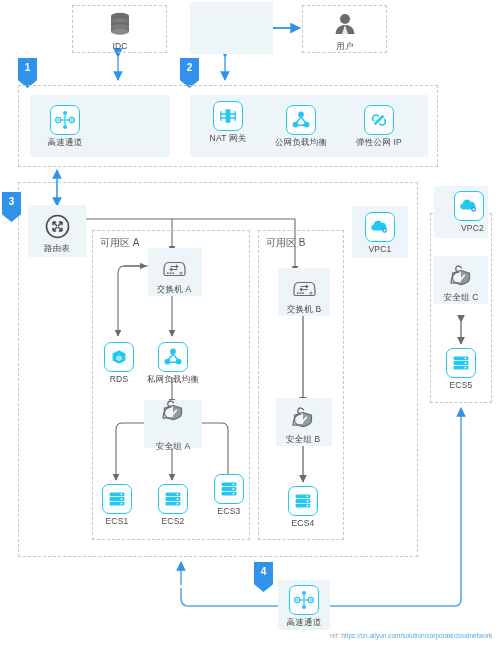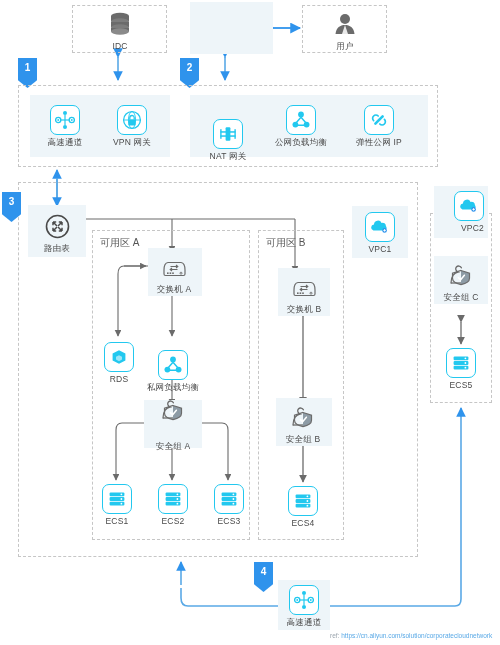--- a/index.html
+++ b/index.html
@@ -178,35 +178,23 @@
         <circle cx="3.2" cy="10" r="2.6" fill="none" stroke="#22c8ef" stroke-width="1.4"></circle>
         <circle cx="3.2" cy="10" r="0.9" fill="#22c8ef"></circle>
         <circle cx="16.8" cy="10" r="2.6" fill="none" stroke="#22c8ef" stroke-width="1.4"></circle>
         <circle cx="16.8" cy="10" r="0.9" fill="#22c8ef"></circle>
         <line x1="10" y1="5" x2="10" y2="15" stroke="#22c8ef" stroke-width="1.2"></line>
         <line x1="5.8" y1="10" x2="14.2" y2="10" stroke="#22c8ef" stroke-width="1.2"></line>
       </svg>
     </span>
     <span class="cap">高速通道</span>
   </div>
-  <div class="node" style="left:106px; top:102px; width:52px; height:48px;">
-    <span class="icbox">
-      <svg width="20" height="20" viewBox="0 0 20 20">
-        <circle cx="10" cy="10" r="8.4" fill="none" stroke="#22c8ef" stroke-width="1.3"></circle>
-        <ellipse cx="10" cy="10" rx="3.6" ry="8.4" fill="none" stroke="#22c8ef" stroke-width=".9"></ellipse>
-        <line x1="1.6" y1="10" x2="18.4" y2="10" stroke="#22c8ef" stroke-width=".9"></line>
-        <rect x="6.4" y="9.4" width="7.2" height="6" rx="1" fill="#22c8ef"></rect>
-        <path d="M7.8,9.4 V7.7 a2.2,2.2 0 0 1 4.4,0 V9.4" fill="none" stroke="#22c8ef" stroke-width="1.3"></path>
-      </svg>
-    </span>
-    <span class="cap">VPN 网关</span>
-  </div>
 
   <div class="tintbox" style="position:absolute; left:190px; top:95px; width:238px; height:62px;"></div>
-  <div class="node" style="left:202px; top:116px; width:52px; height:48px;text-align:center;">
+  <div class="node" style="left:202px; top:98px; width:52px; height:48px;text-align:center;">
     <span class="icbox">
       <svg width="20" height="20" viewBox="0 0 20 20">
         <rect x="7.6" y="3.2" width="4.8" height="13.6" rx="1" fill="#22c8ef"></rect>
         <rect x="2.4" y="7.2" width="15.2" height="1.5" fill="#22c8ef"></rect>
         <rect x="2.4" y="11.3" width="15.2" height="1.5" fill="#22c8ef"></rect>
         <rect x="2.2" y="5.2" width="1.4" height="9.6" fill="#22c8ef"></rect>
         <rect x="16.4" y="5.2" width="1.4" height="9.6" fill="#22c8ef"></rect>
       </svg>
     </span>
     <span class="cap">NAT 网关</span>
@@ -288,21 +276,21 @@
         <path d="M15.5,12.5 L8.5,12.5 M10,11 L8.2,12.5 L10,14" stroke="#6b6b6b" stroke-width="1.1" fill="none"></path>
         <rect x="5" y="15.4" width="1.6" height="1.6" fill="#6b6b6b"></rect>
         <rect x="7.6" y="15.4" width="1.6" height="1.6" fill="#6b6b6b"></rect>
         <rect x="10.2" y="15.4" width="1.6" height="1.6" fill="#6b6b6b"></rect>
         <circle cx="19" cy="16.2" r="1" fill="none" stroke="#6b6b6b" stroke-width=".9"></circle>
       </svg>
     </span>
     <span class="cap">交换机 A</span>
   </div>
 
-  <div class="node" style="left:140px; top:348px; width:66px; height:46px;">
+  <div class="node" style="left:140px; top:340px; width:66px; height:46px;">
     <span class="icbox">
       <svg width="20" height="20" viewBox="0 0 20 20">
         <circle cx="10" cy="4.4" r="2.9" fill="#22c8ef"></circle>
         <circle cx="4.4" cy="14.6" r="2.9" fill="#22c8ef"></circle>
         <circle cx="15.6" cy="14.6" r="2.9" fill="#22c8ef"></circle>
         <path d="M10,7.3 L5.4,12.4 M10,7.3 L14.6,12.4 M6.8,15.2 L13.2,15.2" stroke="#22c8ef" stroke-width="1.5" fill="none"></path>
       </svg>
     </span>
     <span class="cap">私网负载均衡</span>
   </div>
@@ -341,21 +329,21 @@
         <rect x="2.6" y="3.4" width="14.8" height="3.8" rx="1" fill="#22c8ef"></rect>
         <rect x="2.6" y="8.1" width="14.8" height="3.8" rx="1" fill="#22c8ef"></rect>
         <rect x="2.6" y="12.8" width="14.8" height="3.8" rx="1" fill="#22c8ef"></rect>
         <circle cx="14.4" cy="5.3" r=".9" fill="#fff"></circle>
         <circle cx="14.4" cy="10" r=".9" fill="#fff"></circle>
         <circle cx="14.4" cy="14.7" r=".9" fill="#fff"></circle>
       </svg>
     </span>
     <span class="cap">ECS2</span>
   </div>
-  <div class="node" style="left:208px; top:482px; width:42px; height:46px;">
+  <div class="node" style="left:208px; top:472px; width:42px; height:46px;">
     <span class="icbox">
       <svg width="20" height="20" viewBox="0 0 20 20">
         <rect x="2.6" y="3.4" width="14.8" height="3.8" rx="1" fill="#22c8ef"></rect>
         <rect x="2.6" y="8.1" width="14.8" height="3.8" rx="1" fill="#22c8ef"></rect>
         <rect x="2.6" y="12.8" width="14.8" height="3.8" rx="1" fill="#22c8ef"></rect>
         <circle cx="14.4" cy="5.3" r=".9" fill="#fff"></circle>
         <circle cx="14.4" cy="10" r=".9" fill="#fff"></circle>
         <circle cx="14.4" cy="14.7" r=".9" fill="#fff"></circle>
       </svg>
     </span>

